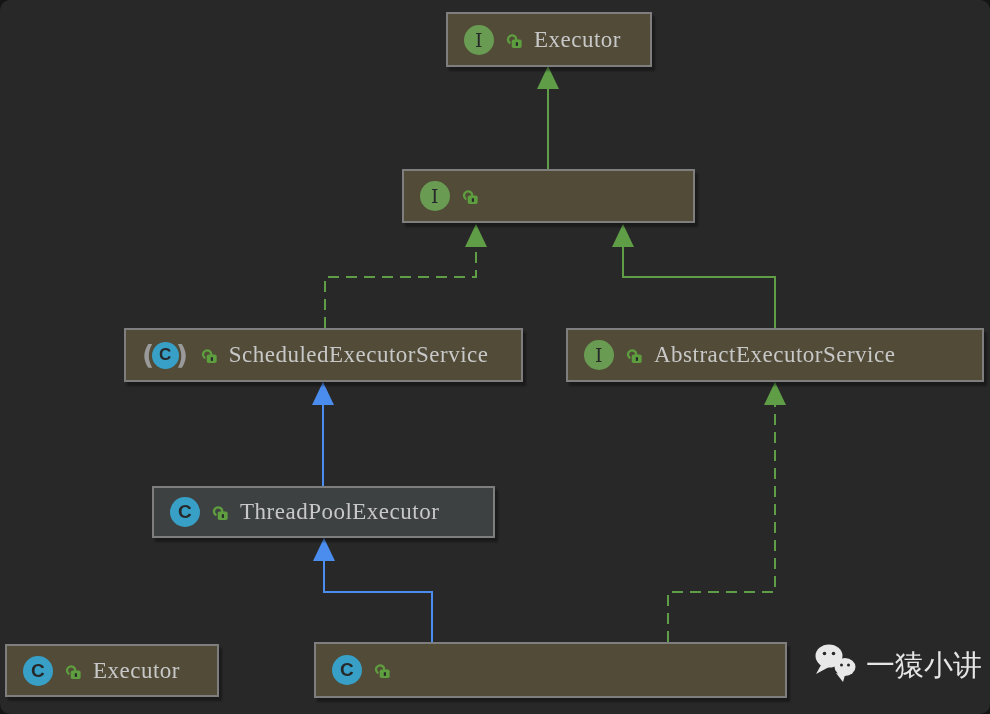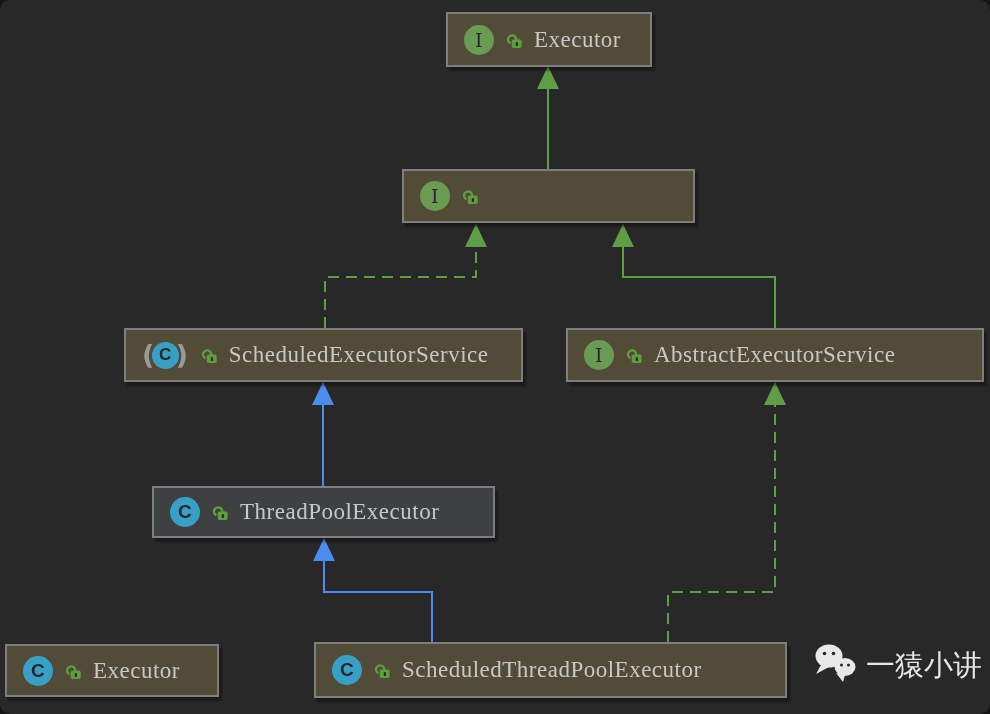--- a/index.html
+++ b/index.html
@@ -152,21 +152,20 @@
 
   <div class="node" style="left:314px;top:642px;width:473px;height:56px;">
     <span class="badge cls">C</span>
     <span class="lock">
       <svg width="18" height="20" viewBox="0 0 20 20">
         <path d="M5 13 a4.6 4.6 0 1 1 7.5 -3.4" fill="none" stroke="#5F9E3F" stroke-width="2.6" stroke-linecap="round"></path>
         <rect x="7.5" y="9.5" width="11" height="9.5" rx="2" fill="#5F9E3F"></rect>
         <rect x="12" y="12.5" width="2.4" height="4" fill="#26282a"></rect>
       </svg>
     </span>
-    <span class="label">ScheduledThreadPoolExecutor</span>
   </div>
 
   <div class="watermark">
     <span>
       <svg width="46" height="42" viewBox="0 0 46 42">
         <ellipse cx="17" cy="15" rx="13.5" ry="11.5" fill="#E8E8E8"></ellipse>
         <polygon points="9,24 4,33 17,26" fill="#E8E8E8"></polygon>
         <circle cx="12.5" cy="12.5" r="1.8" fill="#282828"></circle>
         <circle cx="21.5" cy="12.5" r="1.8" fill="#282828"></circle>
         <ellipse cx="33" cy="26" rx="10.5" ry="9" fill="#E8E8E8"></ellipse>

